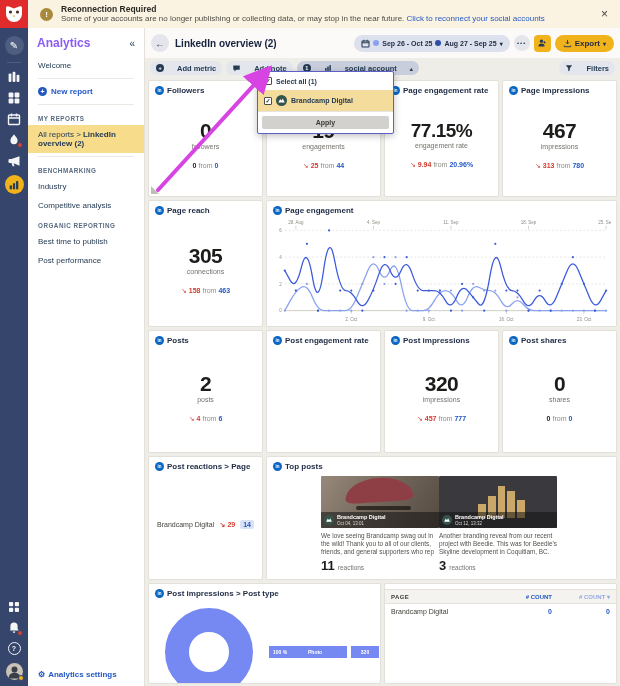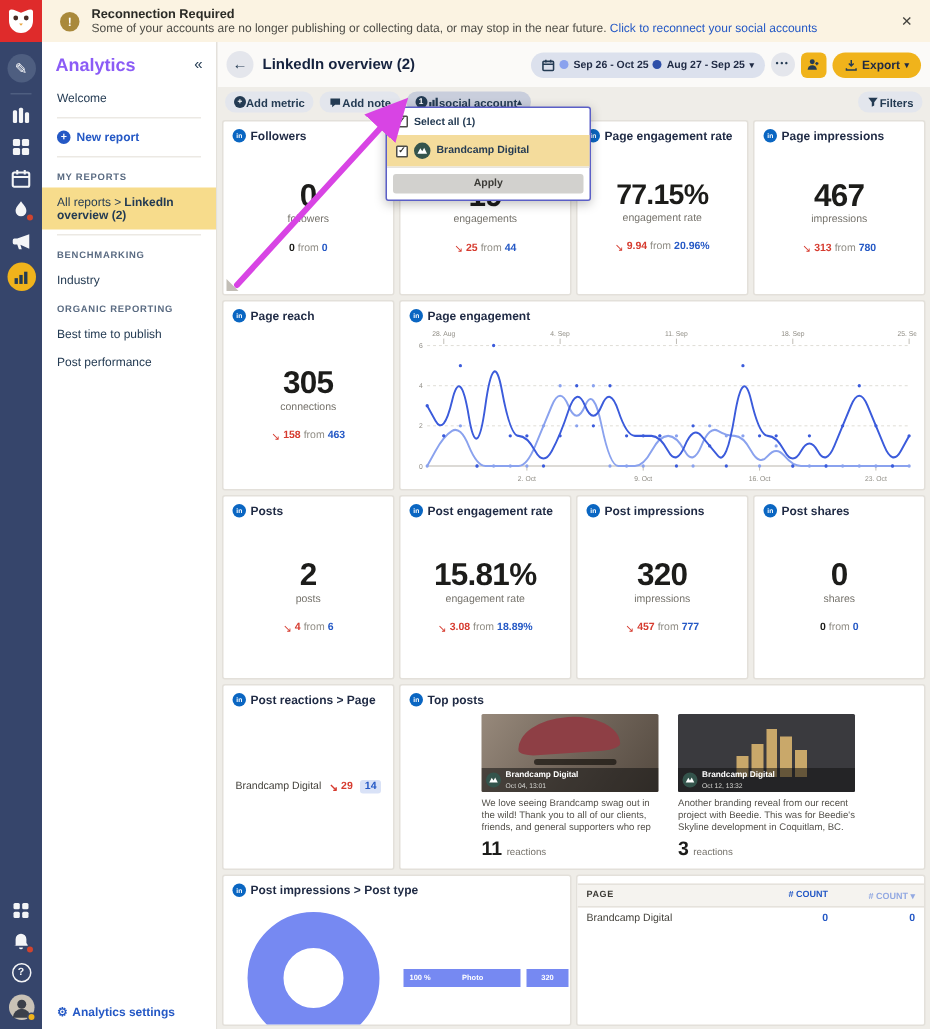--- a/index.html
+++ b/index.html
@@ -49,21 +49,21 @@
   .mtitle{font-size:10px;font-weight:bold;color:#16233f}
   .mh-right{margin-left:auto;display:flex;align-items:center;gap:4px}
   .datepill{height:17px;border-radius:9px;background:#DCE1ED;display:flex;align-items:center;gap:3px;padding:0 7px;font-size:7px;font-weight:bold;color:#1f2a44;cursor:pointer}
   .dot{width:6px;height:6px;border-radius:50%}
   .more{width:16px;height:16px;border-radius:50%;background:#E4E6EC;font-size:6px;color:#243b53;display:flex;align-items:center;justify-content:center;letter-spacing:1px;cursor:pointer}
   .invite{width:17px;height:17px;border-radius:4px;background:#F0B31B;display:flex;align-items:center;justify-content:center;cursor:pointer}
   .export{height:17px;border-radius:9px;background:#F0B31B;display:flex;align-items:center;gap:3px;padding:0 8px;font-size:8px;font-weight:bold;color:#1f2a44;cursor:pointer}
 
   
   .toolbar{position:absolute;left:145px;top:58px;right:0;height:20px;display:flex;align-items:center;gap:4px;padding:0 5px;z-index:4}
-  .pill{height:14px;border-radius:8px;background:#E3E6ED;display:flex;align-items:center;gap:0;padding:0 6px;font-size:7.5px;font-weight:bold;color:#243b53;cursor:pointer}
+  .pill{height:14px;border-radius:8px;background:#E3E6ED;display:flex;align-items:center;gap:13px;padding:0 6px;font-size:7.5px;font-weight:bold;color:#243b53;cursor:pointer}
   .pill.open{background:#C9CEDC}
   .badge1{width:8px;height:8px;border-radius:50%;background:#243b53;color:#fff;font-size:5.5px;display:flex;align-items:center;justify-content:center}
   .pill .chev{font-size:6px}
   .filters{margin-left:auto}
 
   
   .content{position:absolute;left:145px;top:78px;right:0;bottom:0;padding:2px 3px;display:flex;flex-direction:column;gap:3px}
   .row{display:flex;gap:3px}
   .card{background:#fff;border:1px solid #E3E0DA;border-radius:2px;position:relative;overflow:hidden}
   .f1{flex:1}
@@ -84,21 +84,21 @@
   .resize{position:absolute;left:2px;bottom:2px;width:0;height:0;border-bottom:8px solid #C2BEB6;border-right:8px solid transparent;cursor:nwse-resize}
 
   .chartbox{position:absolute;left:5px;right:5px;top:16px;bottom:3px}
 
   
   .rx{position:absolute;left:8px;right:8px;top:52%;display:flex;justify-content:space-between;align-items:center;font-size:7px;color:#44423c}
   .rxd{display:flex;align-items:center;gap:2px;font-weight:bold}
   .rbadge{background:#D9E2F7;color:#2458C5;padding:1px 3px;border-radius:2px;margin-left:3px}
 
   
-  .posts{display:flex;gap:13px;padding:5px 6px 0 54px}
+  .posts{display:flex;padding:5px 6px 0 54px}
   .post{width:118px;cursor:pointer}
   .pimg{height:52px;position:relative;border-radius:1px;overflow:hidden}
   .img-cap{background:linear-gradient(125deg,#97897b 0%,#6f6358 55%,#544a40 100%)}
   .cap{position:absolute;left:20%;top:3%;width:58%;height:46%;background:#8E3F45;border-radius:50% 50% 18% 18% / 85% 85% 18% 18%;transform:rotate(-4deg)}
   .glasses{position:absolute;left:30%;top:57%;width:46%;height:9%;background:rgba(28,24,19,.75);border-radius:2px}
   .img-bars{background:#3A3A3E}
   .bars{position:absolute;left:33%;bottom:20%;width:40%;height:60%;display:flex;align-items:flex-end;gap:2px}
   .bars i{flex:1;background:#C9A86A;display:block}
   .bars i:nth-child(1){height:45%}.bars i:nth-child(2){height:70%}.bars i:nth-child(3){height:100%}.bars i:nth-child(4){height:85%}.bars i:nth-child(5){height:58%}
   .pov{position:absolute;left:0;right:0;bottom:0;height:16px;background:rgba(18,18,18,.55);display:flex;align-items:center;gap:3px;padding:0 3px}
@@ -241,20 +241,21 @@
     <span>New report</span>
   </div>
   <div class="sb-divider"></div>
   <div class="sb-sec">MY REPORTS</div>
   <div class="sb-active">
     <span>All reports &gt;</span><b>LinkedIn overview (2)</b>
   </div>
   <div class="sb-divider"></div>
   <div class="sb-sec">BENCHMARKING</div>
   <div class="sb-item">Industry</div>
+  <div class="sb-item">Competitive analysis</div>
   <div class="sb-sec">ORGANIC REPORTING</div>
   <div class="sb-item">Best time to publish</div>
   <div class="sb-item">Post performance</div>
   <div class="sb-settings">
     <span>⚙</span>
     <span>Analytics settings</span>
   </div>
 </aside>
 
 <div class="mhead">
@@ -517,30 +518,20 @@
             <span class="frm">from</span>
             <span class="prv">6</span>
           </div>
       </div>
     </div>
     <div class="card f1">
       <div class="ch">
           <span class="li">in</span>
           <span class="ct">Post engagement rate</span>
         </div>
-      <div class="mb">
-        <div class="mv">15.81%</div>
-        <div class="mu">engagement rate</div>
-        <div class="delta">
-            <span class="arr">↘</span>
-            <span class="cur">3.08</span>
-            <span class="frm">from</span>
-            <span class="prv">18.89%</span>
-          </div>
-      </div>
     </div>
     <div class="card f1">
       <div class="ch">
           <span class="li">in</span>
           <span class="ct">Post impressions</span>
         </div>
       <div class="mb">
         <div class="mv">320</div>
         <div class="mu">impressions</div>
         <div class="delta">

